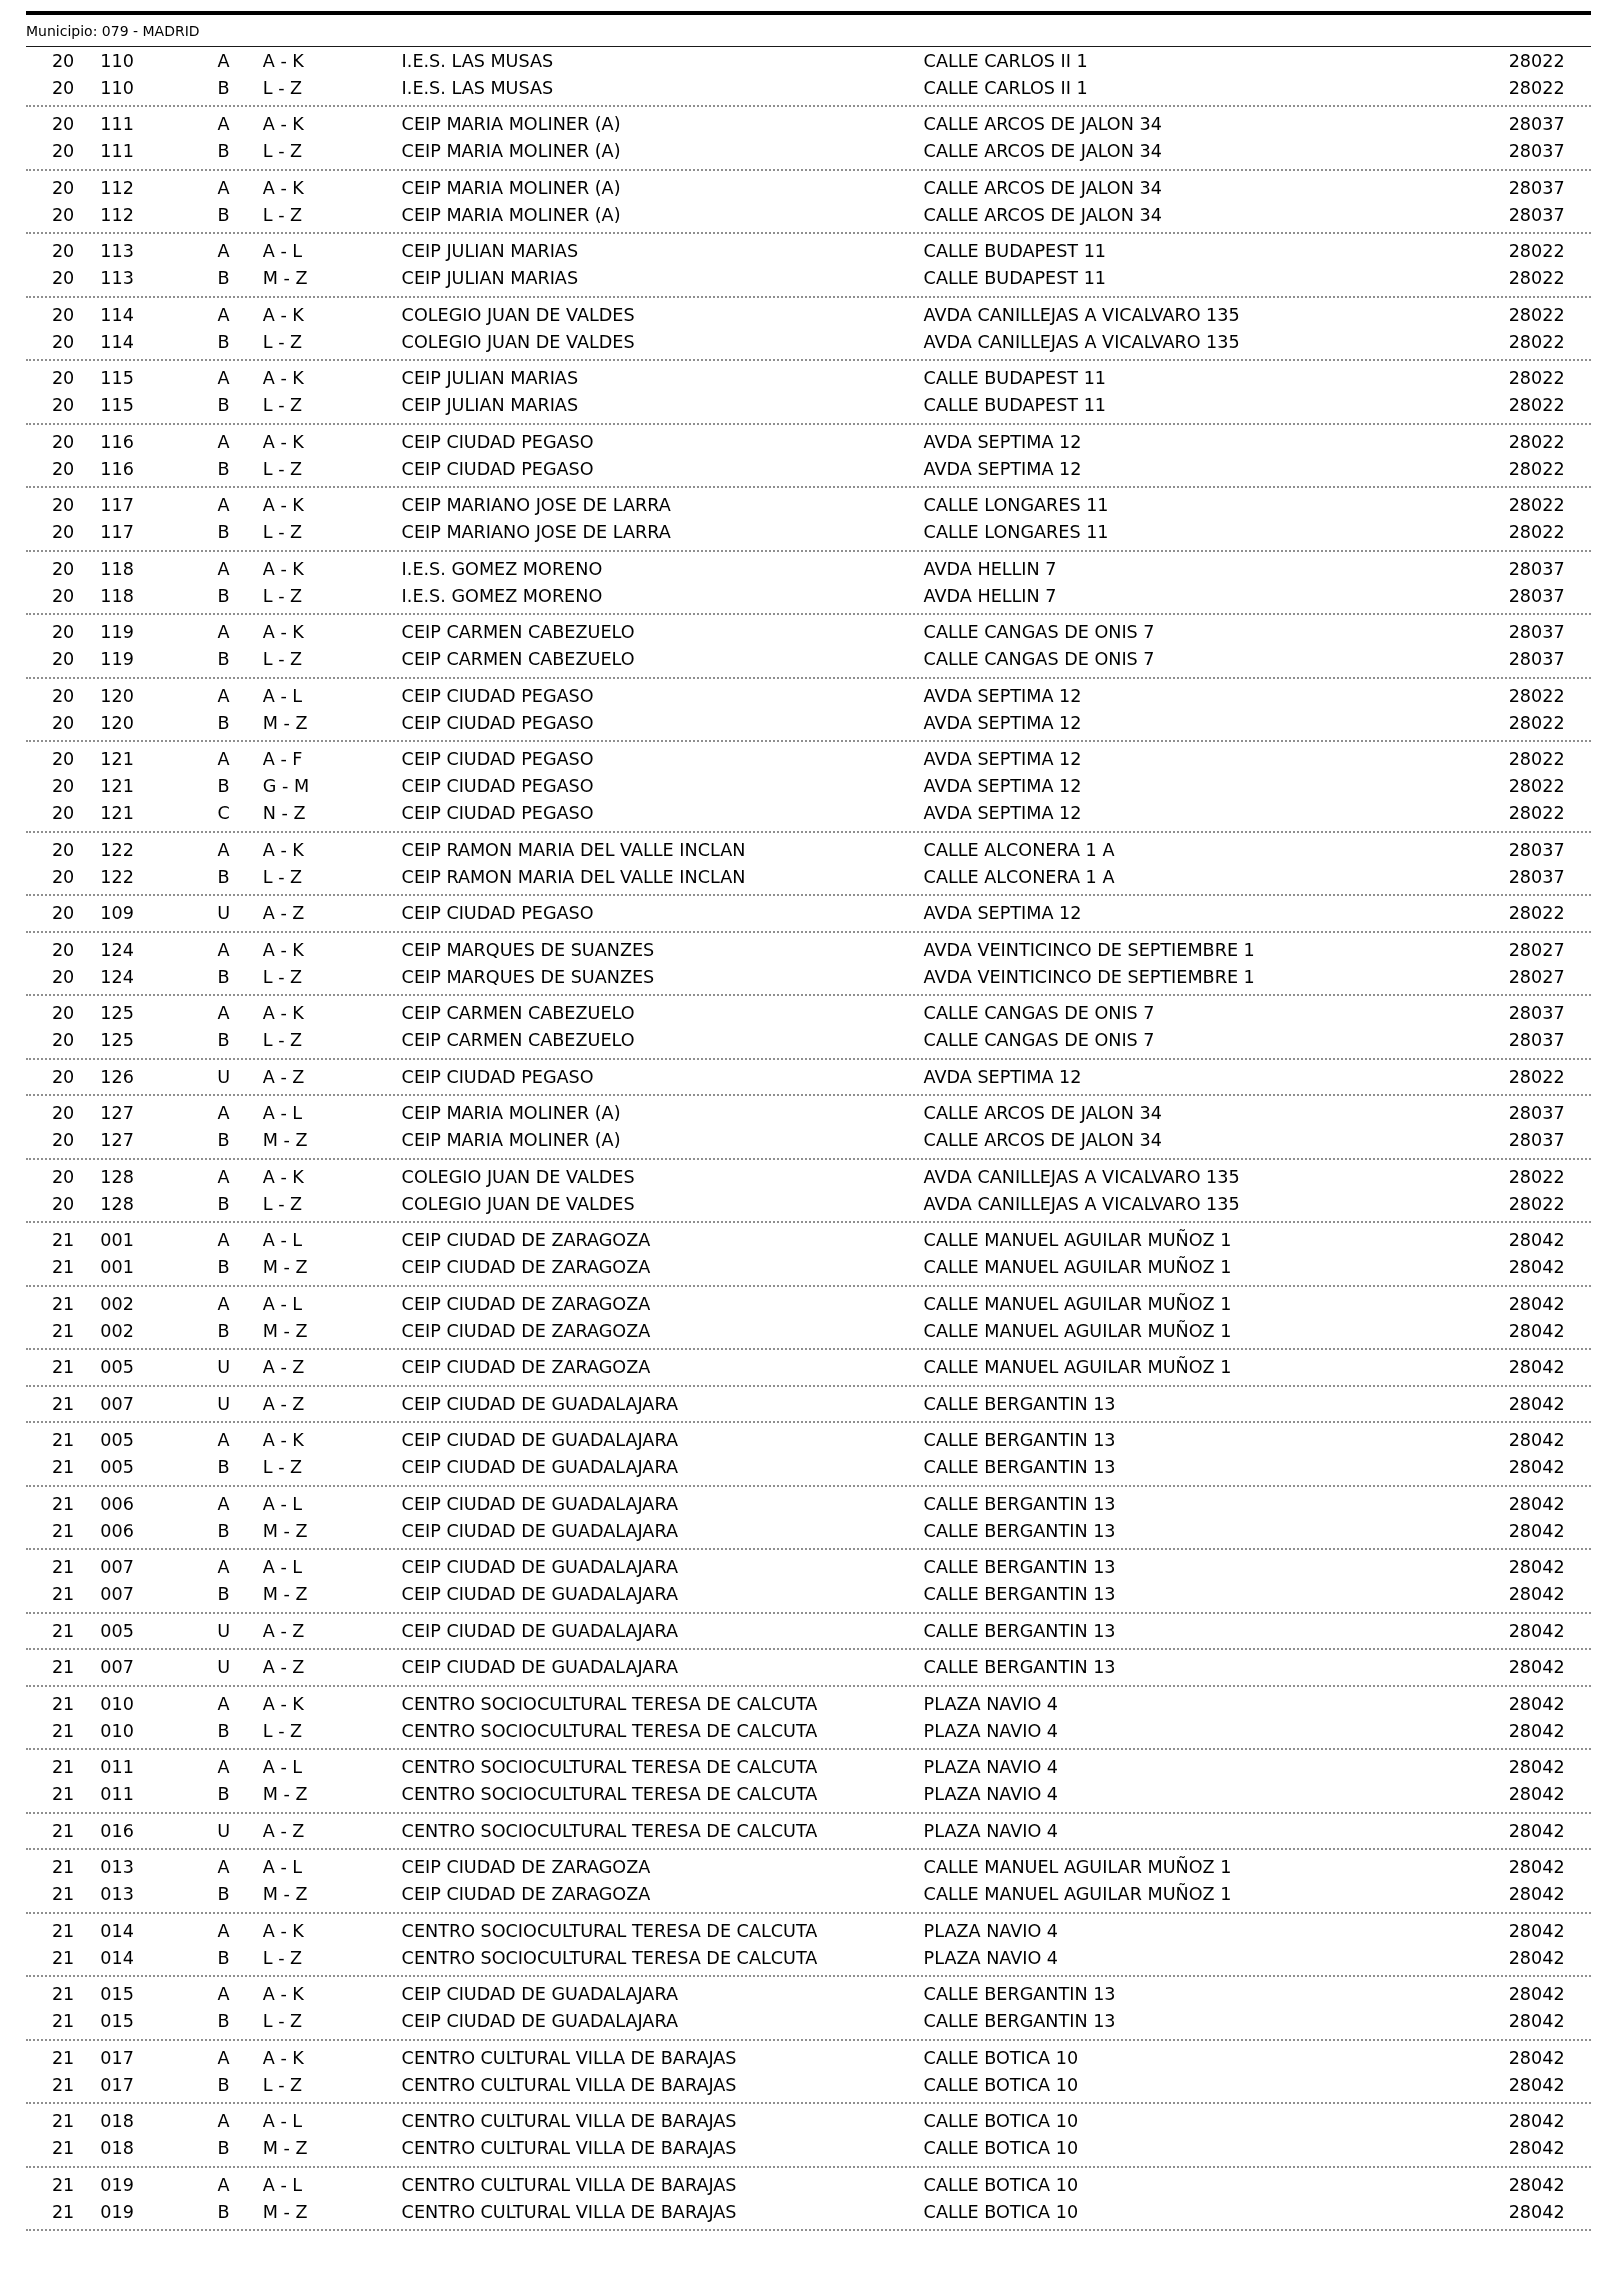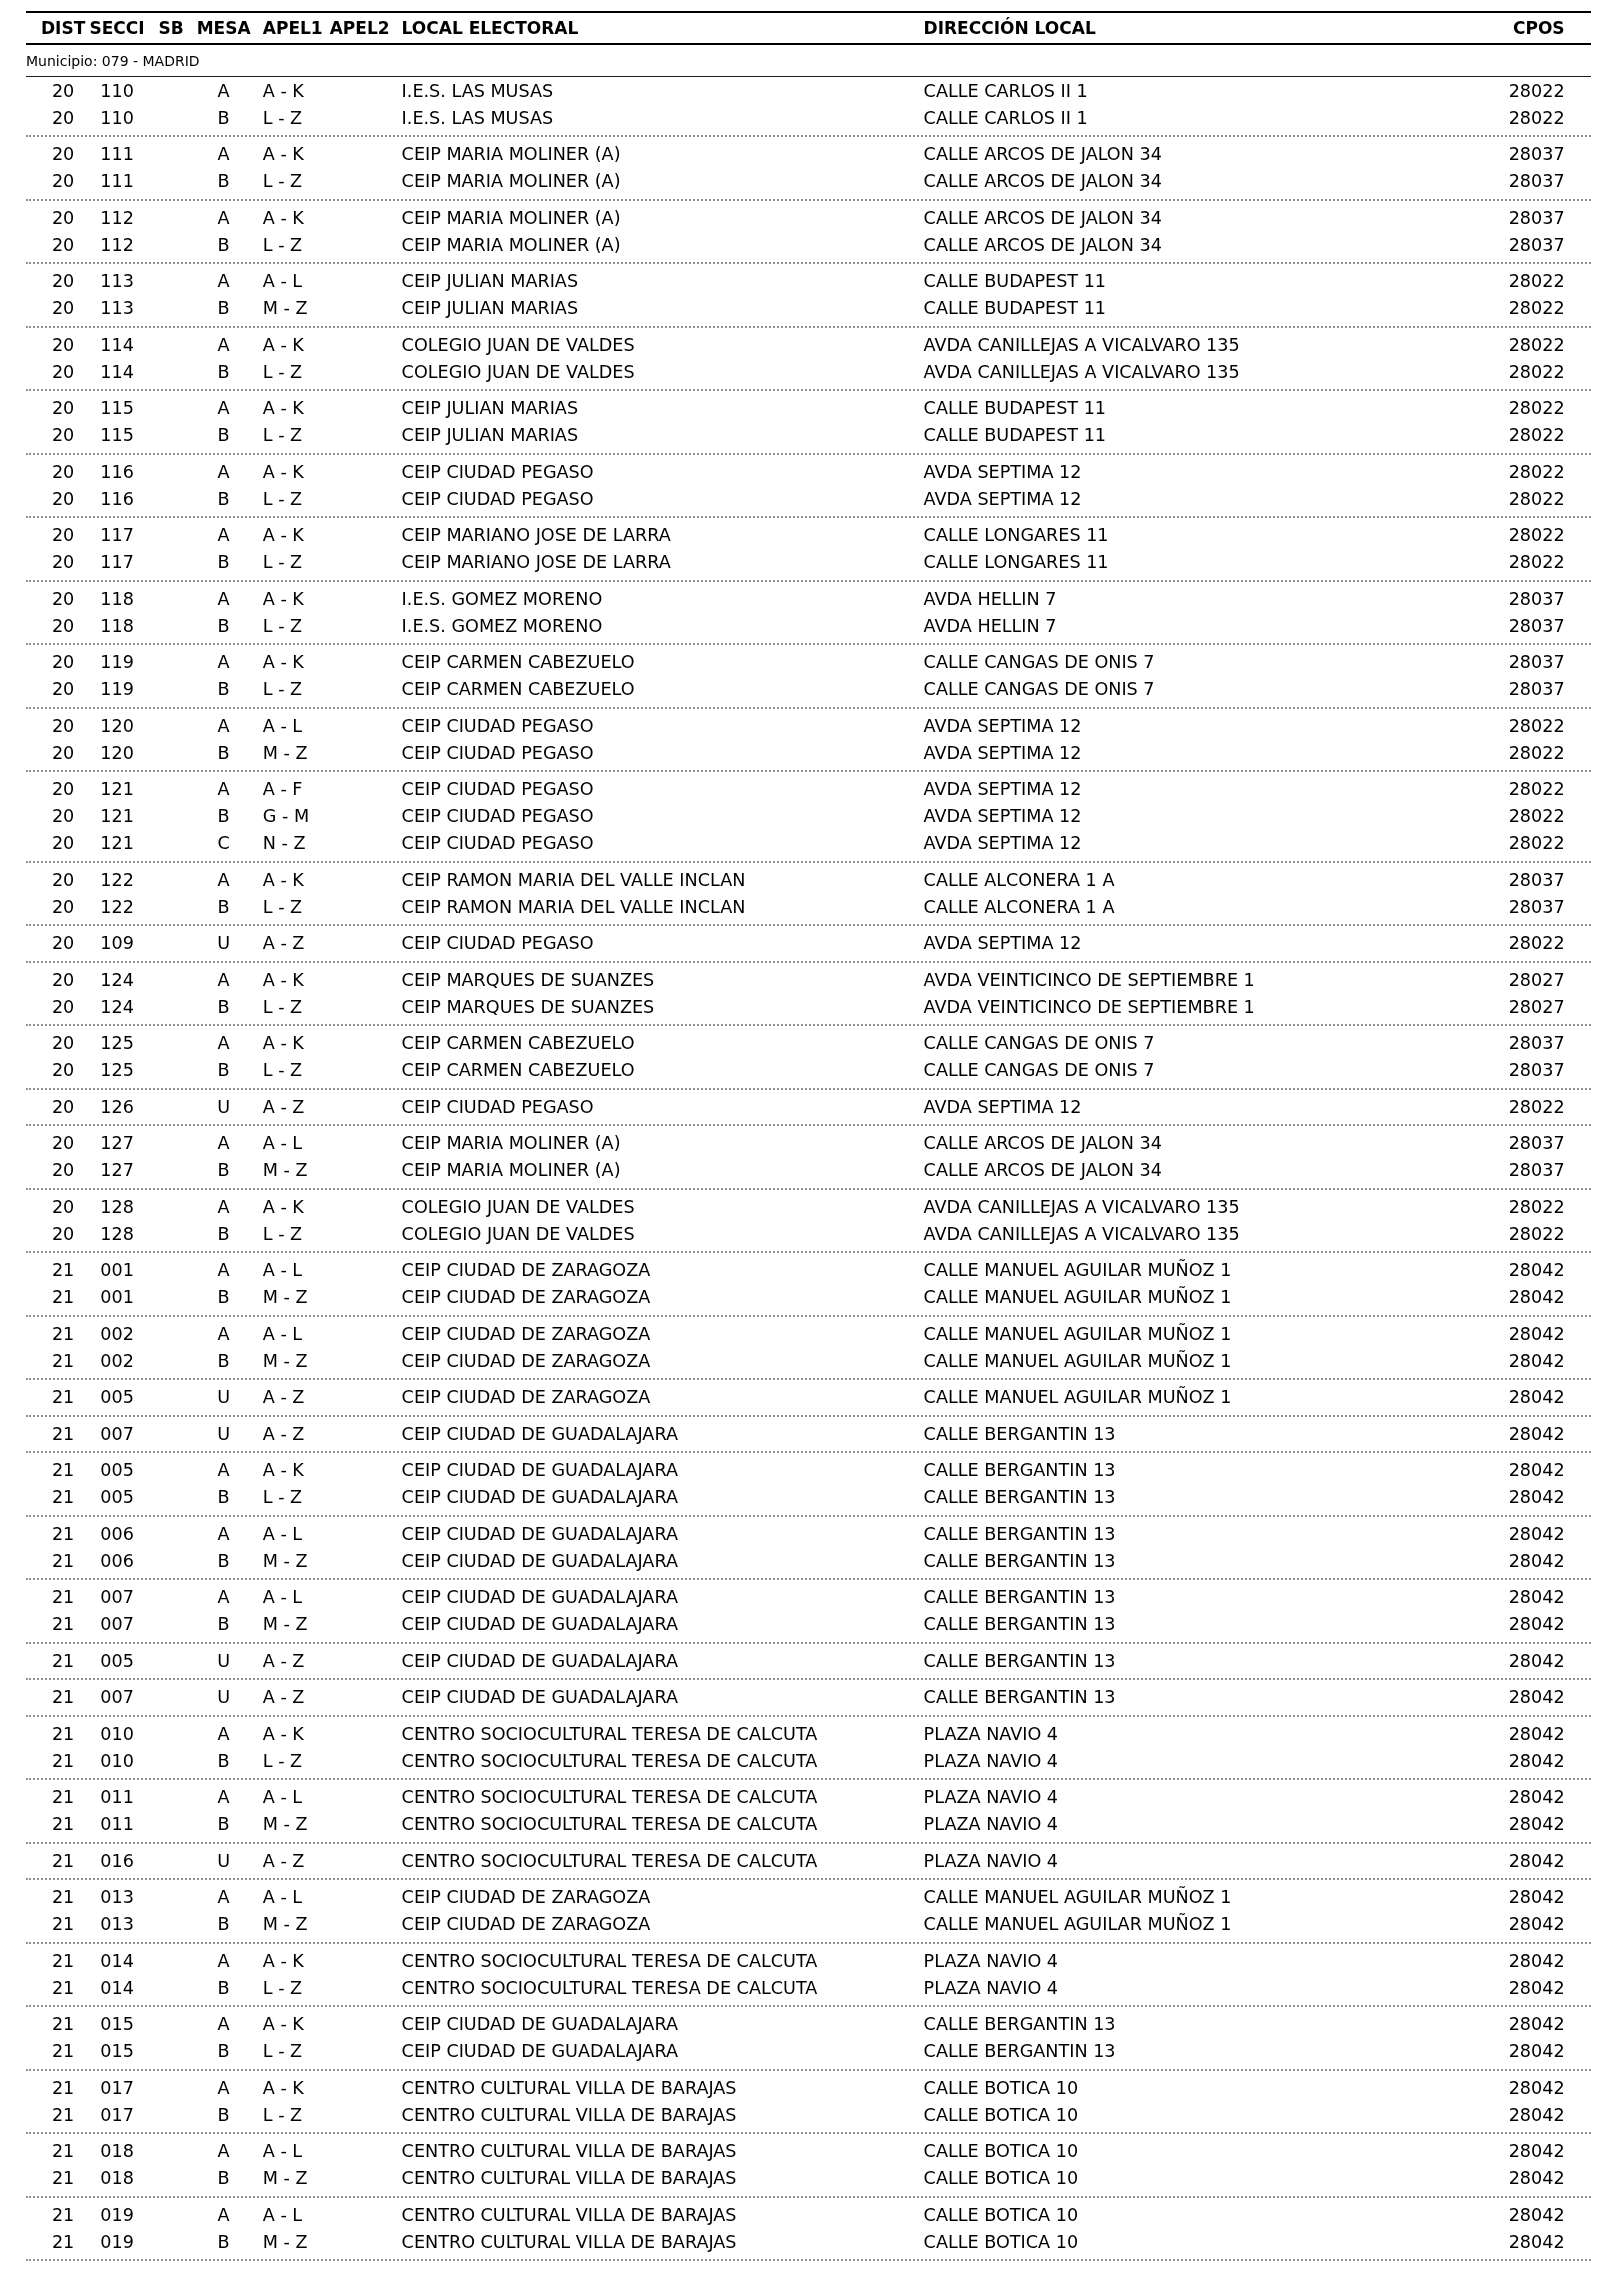--- a/index.html
+++ b/index.html
@@ -59,33 +59,20 @@
     border-top: 2px dotted #8f8f8f;
   }
 </style>
 </head>
 <body>
 
 <div class="page">
 
   <div class="rule-thick"></div>
 
-  <div class="header-row">
-    <span class="c col-dist">DIST</span>
-    <span class="c col-secci">SECCI</span>
-    <span class="c col-sb">SB</span>
-    <span class="c col-mesa">MESA</span>
-    <span class="c col-apel">
-      <span class="apel1-h">APEL1</span>
-      <span>APEL2</span>
-    </span>
-    <span class="c col-local">LOCAL ELECTORAL</span>
-    <span class="c col-dir">DIRECCIÓN LOCAL</span>
-    <span class="c col-cpos">CPOS</span>
-  </div>
 
   <div class="rule-thick"></div>
 
   <div class="municipio">
     <span>Municipio: 079 - MADRID</span>
   </div>
 
   <div class="rule-thin"></div>
 
   <div>

